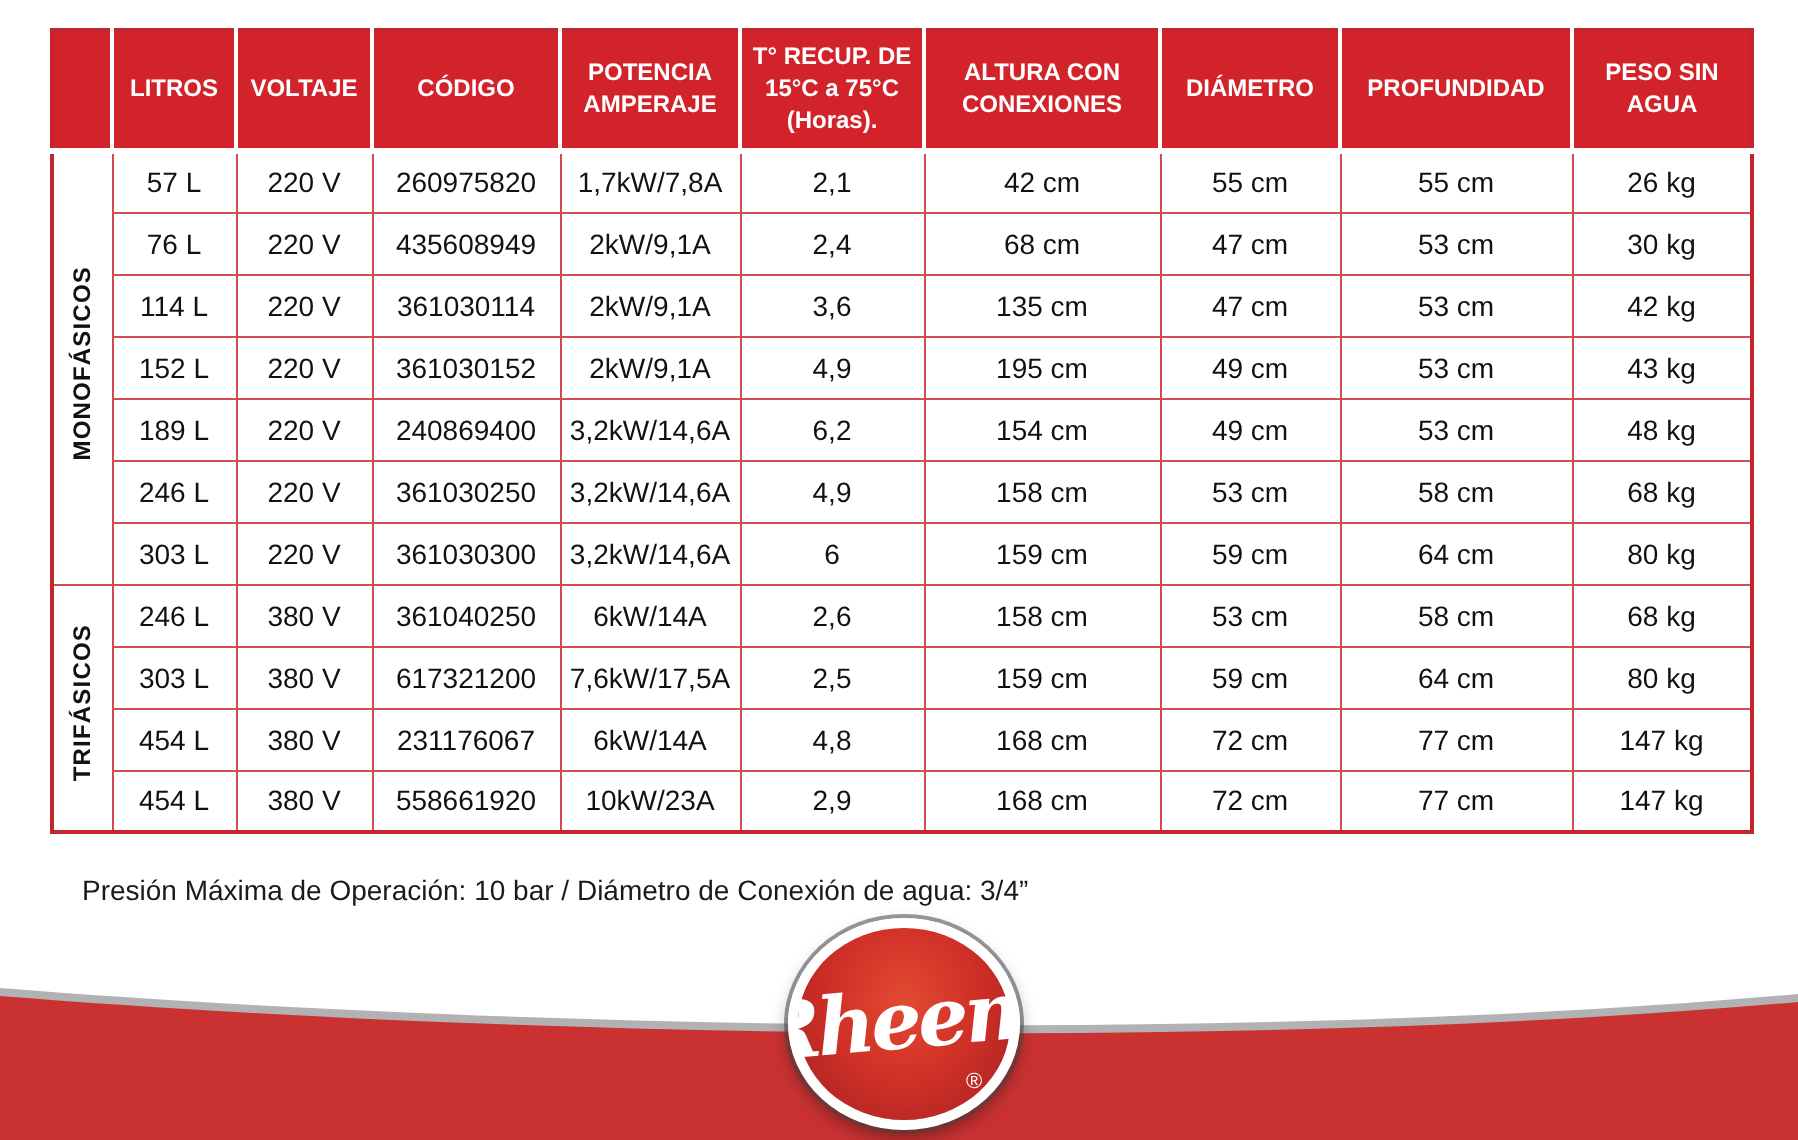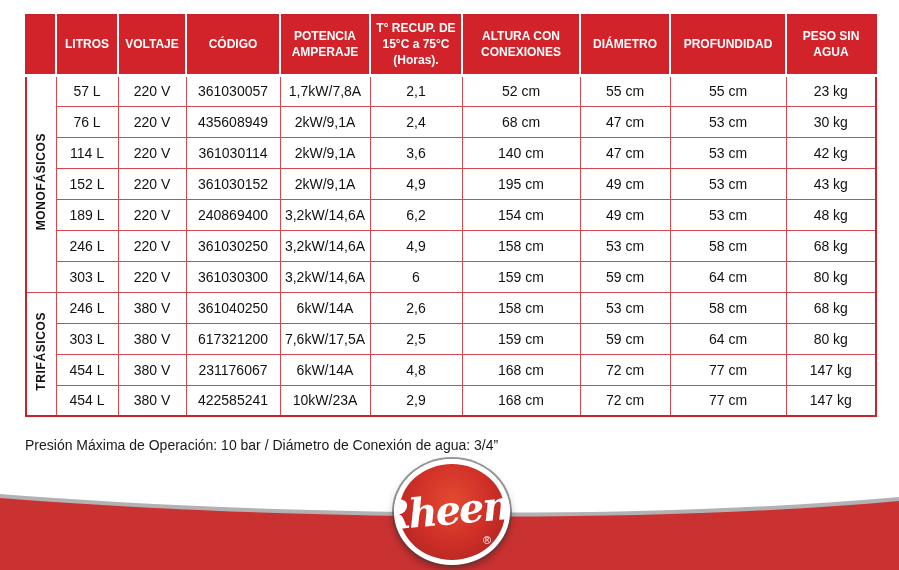--- a/index.html
+++ b/index.html
@@ -57,21 +57,21 @@
     font-weight: bold;
     font-size: 12px;
     letter-spacing: 0.6px;
     color: #111111;
     white-space: nowrap;
   }
 
   
   .footer-note {
     position: absolute;
-    left: 25px;
+    left: 41px;
     top: 437px;
     font-size: 14px;
     color: #1a1a1a;
   }
 
   
   .band-svg { position: absolute; left: 0; top: 488px; width: 899px; height: 82px; }
 
   
   .logo-badge {
@@ -123,46 +123,46 @@
         <th>DIÁMETRO</th>
         <th>PROFUNDIDAD</th>
         <th>PESO SIN AGUA</th>
       </tr>
     </thead>
     <tbody>
         <tr>
           <th class="group-cell" rowspan="7"><span class="vertical-label">MONOFÁSICOS</span></th>
           <td>57 L</td>
           <td>220 V</td>
-          <td>361030057</td>
+          <td>260975820</td>
           <td>1,7kW/7,8A</td>
           <td>2,1</td>
-          <td>52 cm</td>
+          <td>42 cm</td>
           <td>55 cm</td>
           <td>55 cm</td>
-          <td>23 kg</td>
+          <td>26 kg</td>
         </tr>
         <tr>
           <td>76 L</td>
           <td>220 V</td>
           <td>435608949</td>
           <td>2kW/9,1A</td>
           <td>2,4</td>
           <td>68 cm</td>
           <td>47 cm</td>
           <td>53 cm</td>
           <td>30 kg</td>
         </tr>
         <tr>
           <td>114 L</td>
           <td>220 V</td>
           <td>361030114</td>
           <td>2kW/9,1A</td>
           <td>3,6</td>
-          <td>140 cm</td>
+          <td>135 cm</td>
           <td>47 cm</td>
           <td>53 cm</td>
           <td>42 kg</td>
         </tr>
         <tr>
           <td>152 L</td>
           <td>220 V</td>
           <td>361030152</td>
           <td>2kW/9,1A</td>
           <td>4,9</td>
@@ -234,21 +234,21 @@
           <td>6kW/14A</td>
           <td>4,8</td>
           <td>168 cm</td>
           <td>72 cm</td>
           <td>77 cm</td>
           <td>147 kg</td>
         </tr>
         <tr>
           <td>454 L</td>
           <td>380 V</td>
-          <td>422585241</td>
+          <td>558661920</td>
           <td>10kW/23A</td>
           <td>2,9</td>
           <td>168 cm</td>
           <td>72 cm</td>
           <td>77 cm</td>
           <td>147 kg</td>
         </tr>
       </tbody>
   </table>
 </div>

